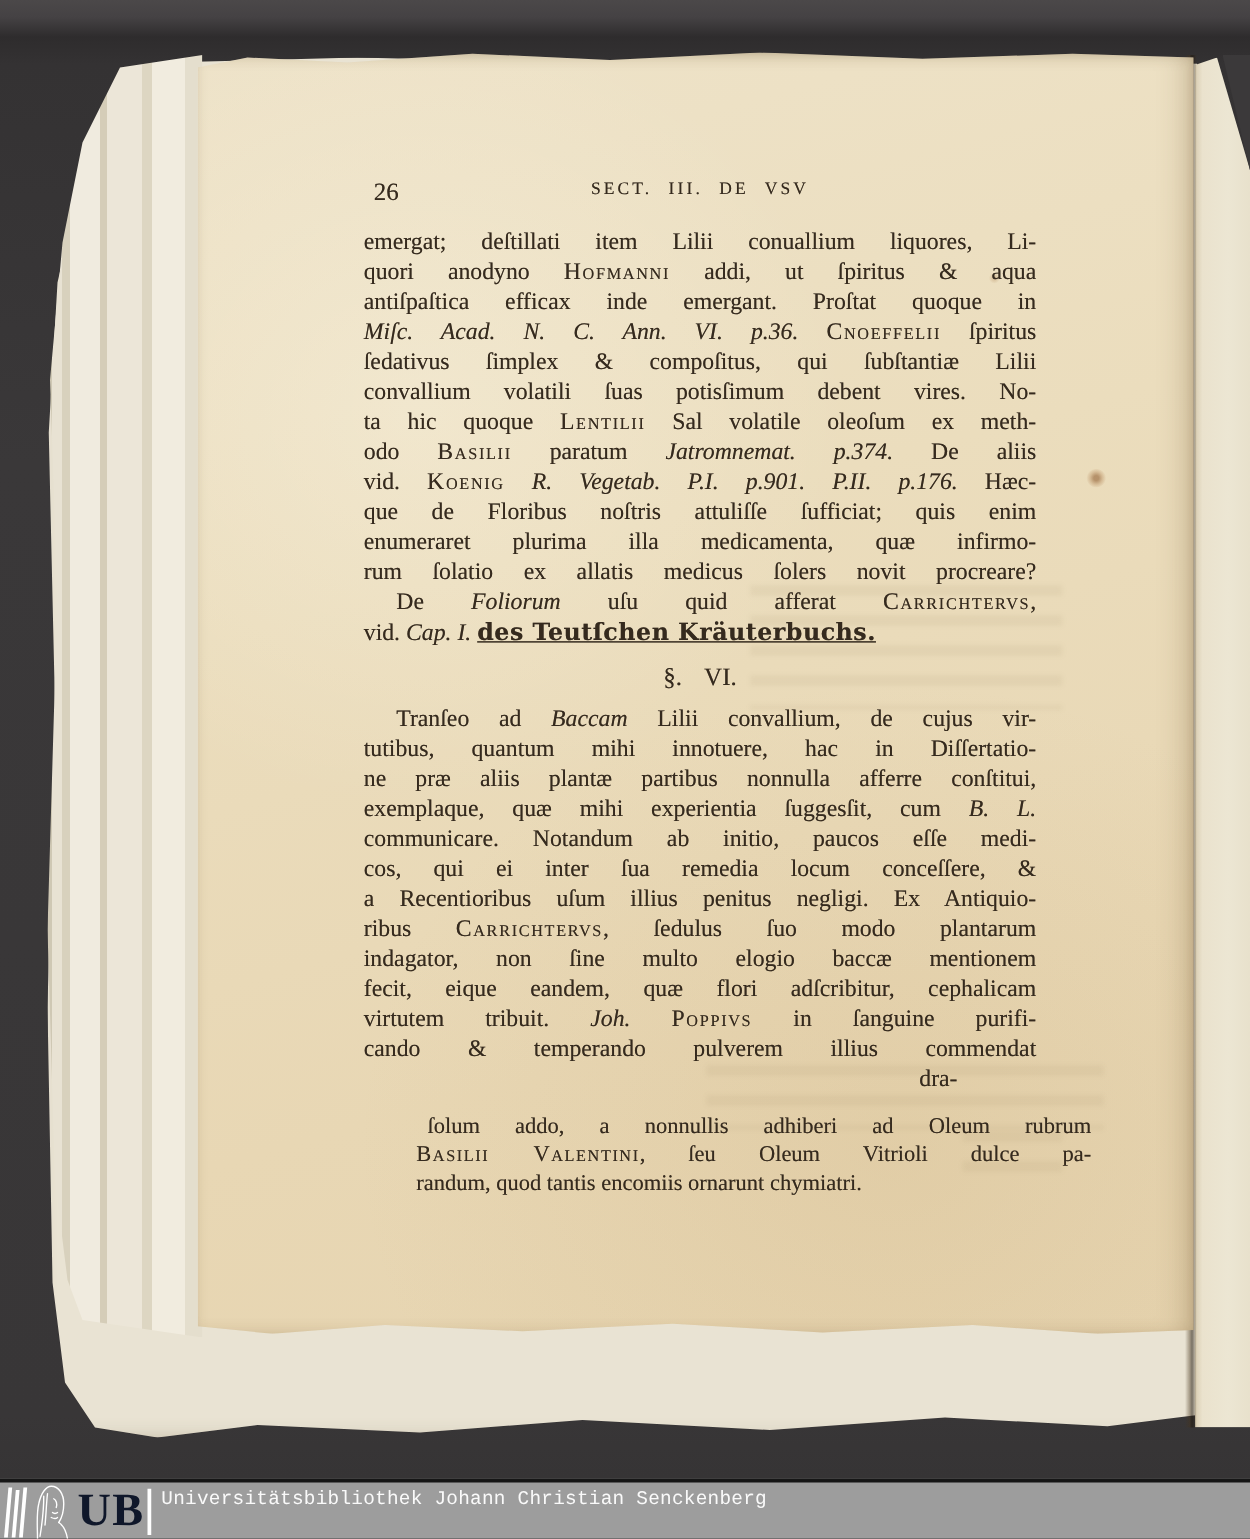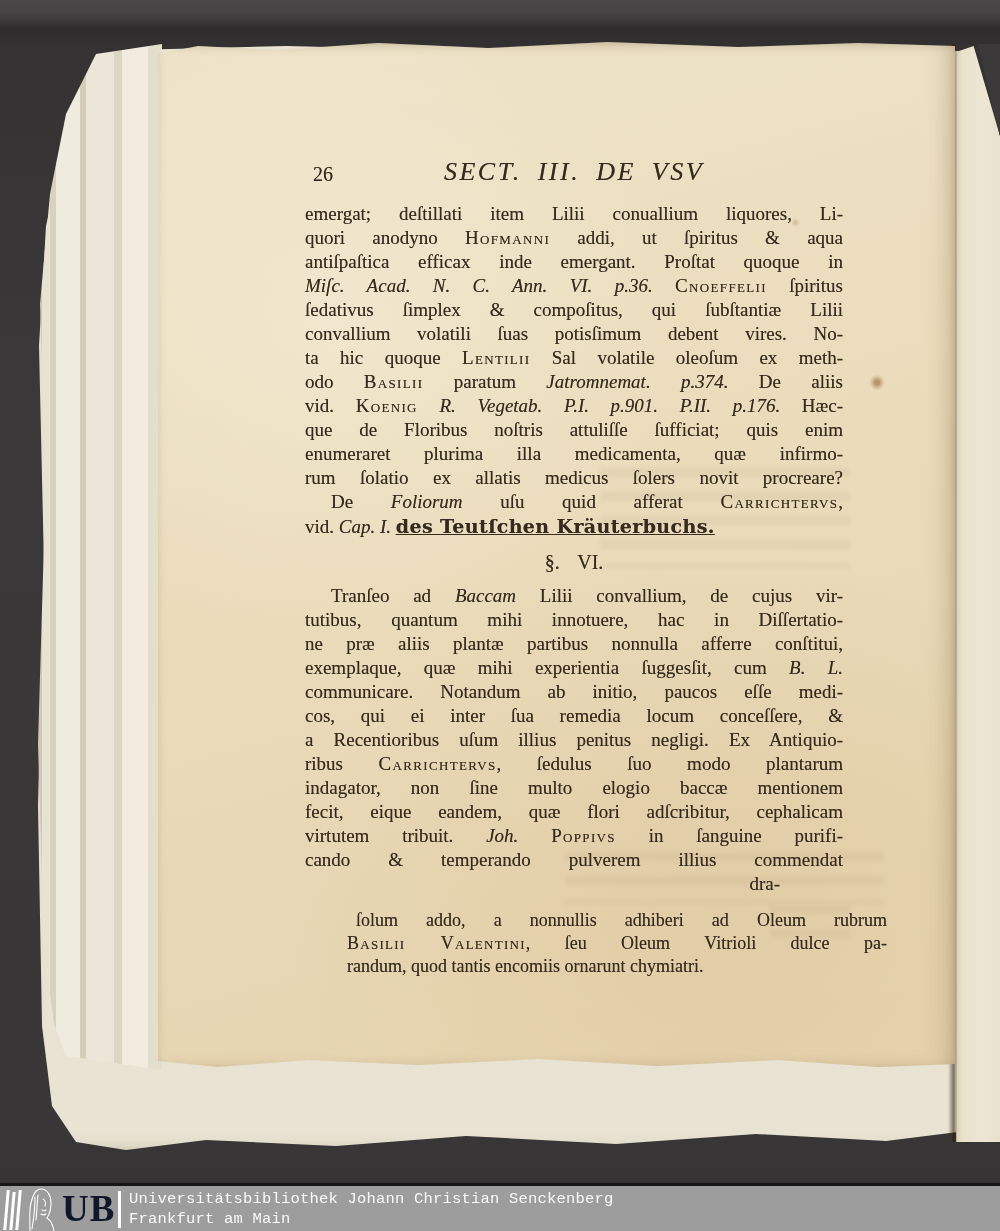--- a/index.html
+++ b/index.html
@@ -31,25 +31,25 @@
   .ghost{position:absolute;filter:blur(2px);opacity:.55;
     background:repeating-linear-gradient(180deg,rgba(122,104,66,.13) 0 9px,rgba(122,104,66,0) 9px 24px);}
   .ghost-a{left:442px;top:428px;width:250px;height:100px;}
   .ghost-b{left:407px;top:812px;width:318px;height:52px;}
   .ghost-c{left:612px;top:865px;width:80px;height:38px;}
   .stain1{position:absolute;left:711px;top:335px;width:16px;height:15px;border-radius:50%;
     background:radial-gradient(circle,rgba(138,85,40,.55) 0 18%,rgba(160,105,55,.28) 45%,rgba(160,105,55,0) 72%);}
   .stain2{position:absolute;left:633px;top:178px;width:9px;height:9px;border-radius:50%;
     background:radial-gradient(circle,rgba(160,110,60,.35),rgba(160,110,60,0) 70%);}
   
-  .content{position:absolute;left:147px;top:100px;width:538px;color:#352a1e;
-    font-size:19px;line-height:24px;text-shadow:0 0 .5px rgba(53,42,30,.55);margin-top:20px;}
+  .content{position:absolute;left:133px;top:100px;width:538px;color:#352a1e;
+    font-size:19px;line-height:24px;text-shadow:0 0 .5px rgba(53,42,30,.55);}
   .header-row{position:relative;height:26px;margin-bottom:16px;}
   .pagenum{position:absolute;left:8px;top:2px;font-size:20px;}
-  .running-head{display:block;text-align:center;font-style:italic;font-size:26px;
+  .running-head{display:block;text-align:center;font-size:14px;
     letter-spacing:2.5px;word-spacing:7px;}
   .tl{text-align:justify;text-align-last:justify;}
   .tl.noj{text-align-last:left;}
   .tl.right{text-align:right;text-align-last:right;}
   .tl.indent{text-indent:26px;}
   .tl.fnind{text-indent:9px;}
   .tl.catch{padding-right:63px;}
   .it{font-style:italic;}
   .sc{font-variant:small-caps;letter-spacing:.07em;}
   .fr{font-family:"DejaVu Serif",serif;font-weight:bold;letter-spacing:.02em;text-decoration:underline;}
@@ -144,17 +144,16 @@
         <path d="M16 8 C15 16 15 24 14 33"></path>
         <path d="M21 12 C23 13 24 16 23 19"></path>
         <path d="M20 23 C21 24 23 24 24 23"></path>
         <path d="M19 27 C21 28 23 28 24 27"></path>
       </g>
     </svg>
     <span class="ub">UB</span>
     <span class="sep"></span>
     <div class="ftext">
       <div>Universitätsbibliothek Johann Christian Senckenberg</div>
-      <div>Frankfurt am Main</div>
     </div>
   </div>
 
 </div>
 
 </body></html>

